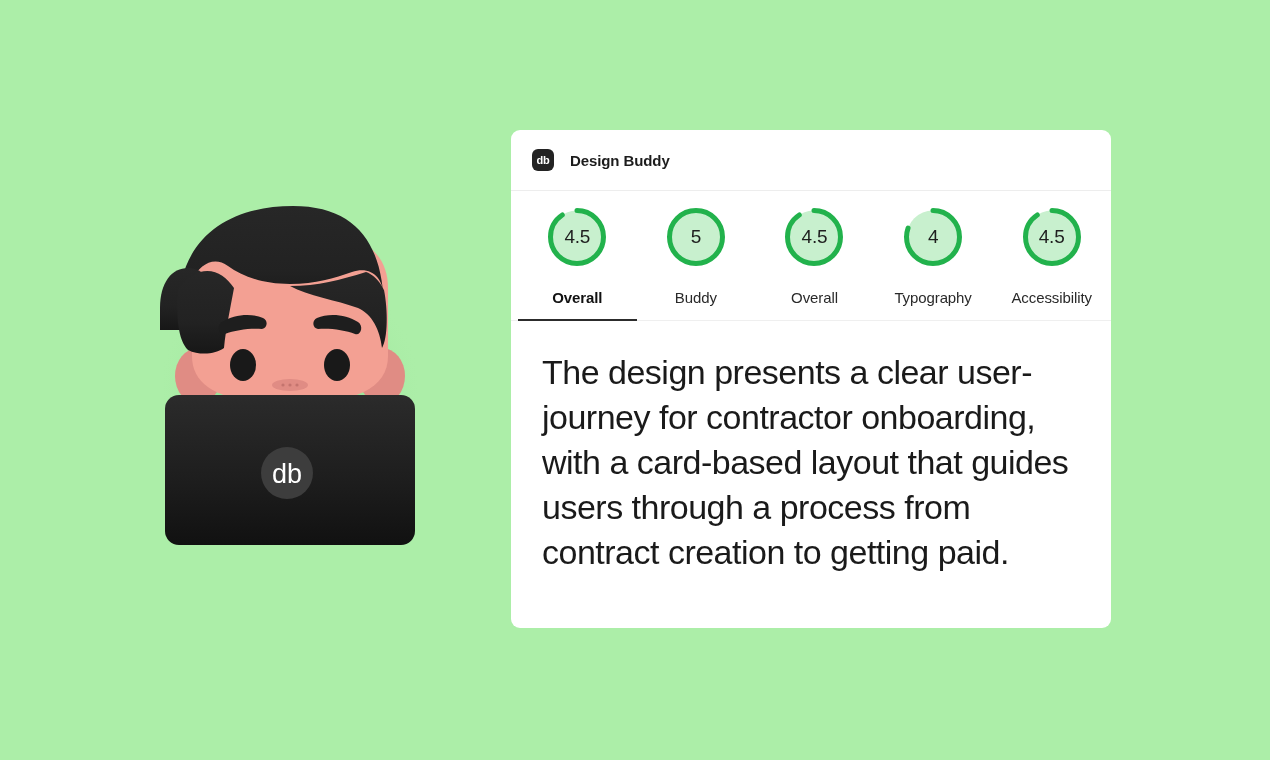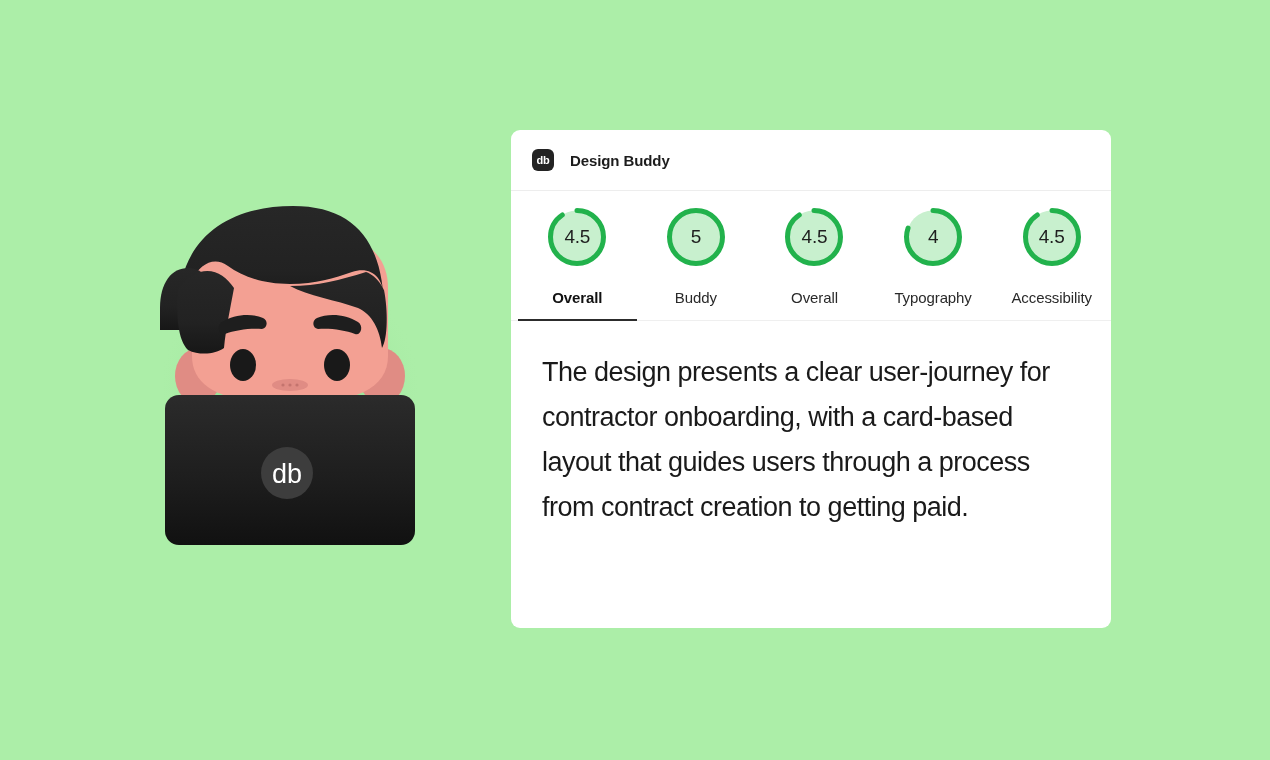--- a/index.html
+++ b/index.html
@@ -162,21 +162,21 @@
   }
   .tab.active .tab-underline {
     background: #2c2c2c;
   }
 
   
   .card-body {
     padding: 29px 34px 0 31px;
   }
   .analysis-text {
-    font-size: 27px;
+    font-size: 34px;
     line-height: 45px;
     color: #1a1a1a;
     letter-spacing: -0.5px;
     margin: 0;
   }
 </style>
 </head>
 <body style="background: rgb(172, 238, 168);">
 
 <div id="stage">

